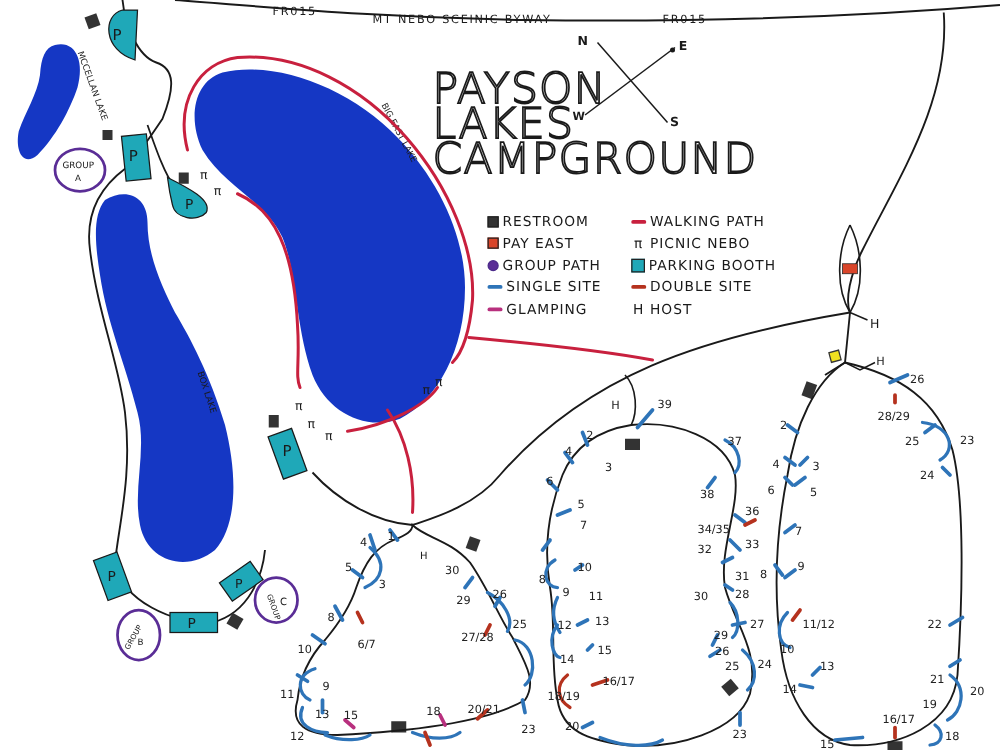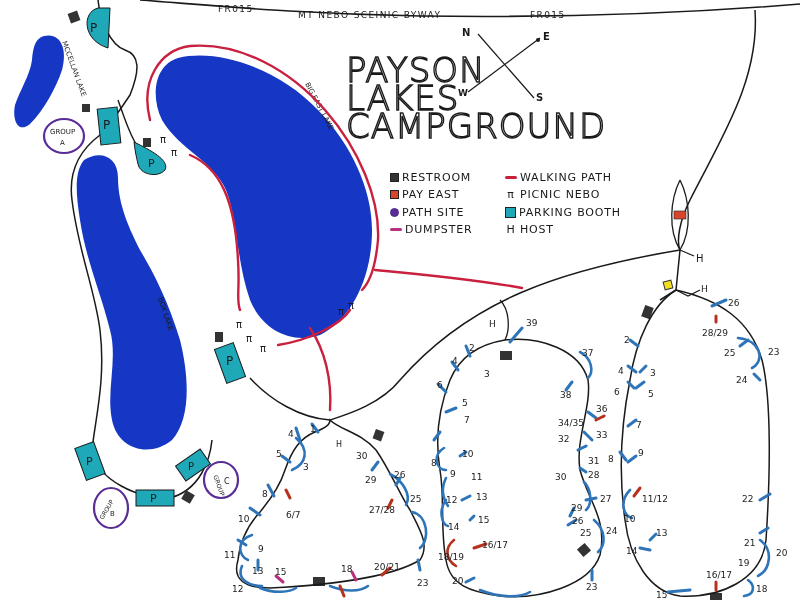--- a/index.html
+++ b/index.html
@@ -329,30 +329,40 @@
         <span>PAY EAST</span>
       </div>
     <div class="cell right">
         <span class="glyph">π</span>
         <span>PICNIC NEBO</span>
       </div>
   </div>
   <div class="row">
     <div class="cell">
         <span class="sw round" style="background:#5a2d96"></span>
-        <span>PATH SITE</span>
+        <span>GROUP PATH</span>
       </div>
     <div class="cell right">
         <span class="sw" style="background:#1fa8b8;width:11px;height:11px"></span>
         <span>PARKING BOOTH</span>
       </div>
   </div>
   <div class="row">
     <div class="cell">
+        <span class="ln" style="background:#2e74b8"></span>
+        <span>SINGLE SITE</span>
+      </div>
+    <div class="cell right">
+        <span class="ln" style="background:#b5321e"></span>
+        <span>DOUBLE SITE</span>
+      </div>
+  </div>
+  <div class="row">
+    <div class="cell">
         <span class="ln" style="background:#b8307e"></span>
-        <span>DUMPSTER</span>
+        <span>GLAMPING</span>
       </div>
     <div class="cell right">
         <span class="glyph">H</span>
         <span>HOST</span>
       </div>
   </div>
 </div>
 
 </body></html>

